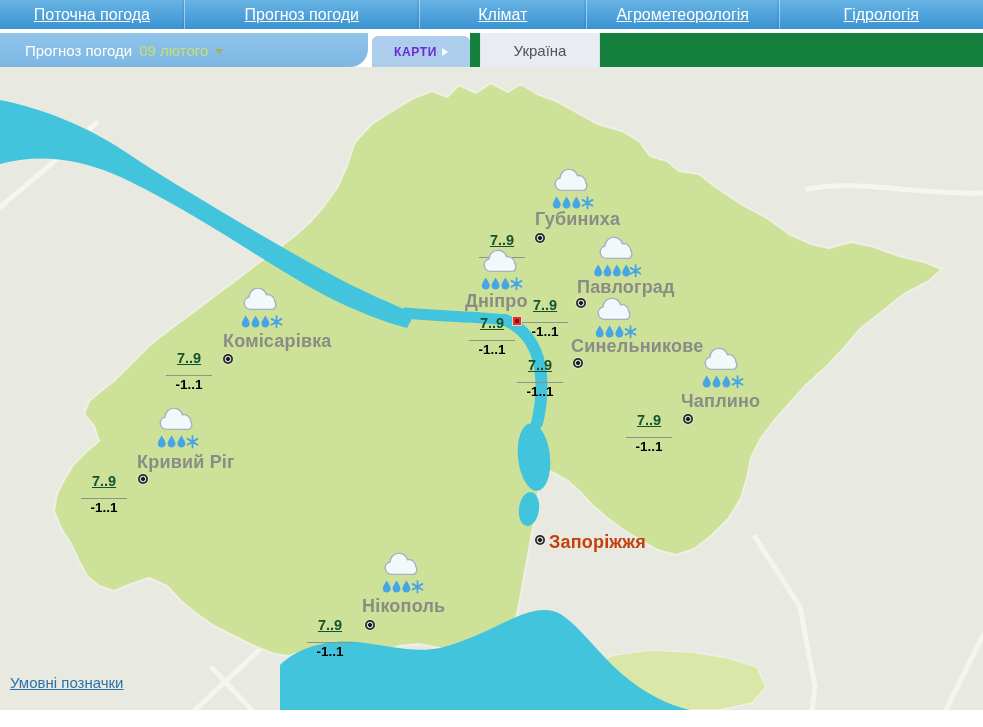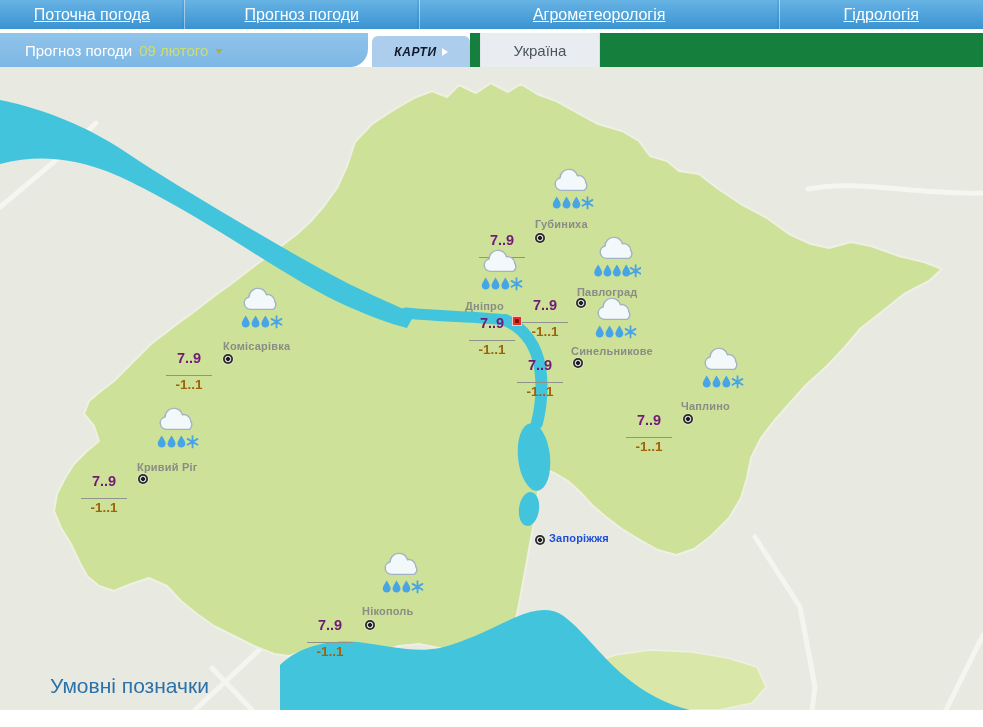--- a/index.html
+++ b/index.html
@@ -16,62 +16,63 @@
 
   
   .subnav{position:relative;height:34px;background:#fff;}
   .fc-tab{position:absolute;left:0;top:0;width:368px;height:34px;box-sizing:border-box;
     background:linear-gradient(#90c4ea,#7cb7e4);border-radius:0 0 18px 0;color:#fff;font-size:15px;
     display:flex;align-items:center;padding-left:25px;gap:7px;}
   .fc-date{color:#cedd6d;}
   .caret{width:0;height:0;border-left:4px solid transparent;border-right:4px solid transparent;
     border-top:5px solid #aab04e;margin-top:3px;}
   .maps-btn{position:absolute;left:372px;top:3px;width:98px;height:31px;background:#accdeb;
-    border-radius:6px 6px 0 0;color:#0f172a;font-size:12px;font-weight:bold;letter-spacing:.6px;
-    display:flex;align-items:center;justify-content:center;gap:5px;cursor:pointer;font-style:italic;}
+    border-radius:6px 6px 0 0;color:#6d28d9;font-size:12px;font-weight:bold;letter-spacing:.6px;
+    display:flex;align-items:center;justify-content:center;gap:5px;cursor:pointer;}
   .maps-arrow{width:0;height:0;border-top:4px solid transparent;border-bottom:4px solid transparent;
     border-left:6px solid #fff;}
   .region-strip{position:absolute;left:470px;right:0;top:0;height:34px;background:#15803d;display:flex;}
   .ua-tab{margin-left:10px;width:118px;background:#e9edf1;border-left:1px solid #e0e5ea;
     border-right:1px solid #d8dee4;color:#4c555d;font-size:15px;display:flex;align-items:center;
     justify-content:center;cursor:pointer;}
 
   
   .map{position:relative;width:983px;height:643px;background:#e8e9e1;overflow:hidden;}
   .map svg.base{position:absolute;left:0;top:0;}
   .footer-space{height:17px;background:#fff;}
 
   .city{position:absolute;width:0;height:0;}
-  .city .label{position:absolute;white-space:nowrap;font-size:11px;font-weight:700;
+  .city .label{position:absolute;white-space:nowrap;font-size:18px;font-weight:700;
     letter-spacing:.2px;color:#8a8c85;cursor:pointer;}
-  .city.muted .label{color:#1d4ed8;}
+  .city.muted .label{color:#c2410c;}
   .temps{position:absolute;width:46px;text-align:center;line-height:1.15;}
-  .temps .hi{font-size:14.5px;font-weight:700;color:#701a75;border-bottom:1px solid #90928b;padding-bottom:8px;}
-  .temps .lo{font-size:13.5px;font-weight:700;color:#a16207;padding-top:1px;}
+  .temps .hi{font-size:14.5px;font-weight:700;color:#14532d;border-bottom:1px solid #90928b;padding-bottom:8px;text-decoration:underline;}
+  .temps .lo{font-size:13.5px;font-weight:700;color:#000000;padding-top:1px;}
   .marker{position:absolute;left:0;top:0;transform:translate(-50%,-50%);box-sizing:border-box;cursor:pointer;}
   .marker.dot{width:10px;height:10px;border-radius:50%;
     background:radial-gradient(circle,#1e1e1e 0 1.8px,#cfcfcf 2.2px 3.2px,#2b2b2b 3.6px);
     box-shadow:0 0 0 1px rgba(255,255,255,.35);}
   .marker.sq{width:10px;height:10px;border:1px solid #f3cdc4;
     background:radial-gradient(circle,#7e120c 0 2px,#e23126 2.4px);}
   .wicon{position:absolute;width:50px;height:44px;}
 
   .cl{fill:#f3f8fb;stroke:#a2b4c2;stroke-width:1.6;stroke-linejoin:round;}
   .dr{fill:#47a5e5;}
   .fl{stroke:#47a5e5;stroke-width:2;stroke-linecap:round;fill:none;}
 
-  .legend{position:absolute;left:10px;top:607px;font-size:21px;color:#2c72a8;
-    cursor:pointer;margin-left:40px;}
+  .legend{position:absolute;left:10px;top:607px;font-size:15px;color:#2c72a8;
+    text-decoration:underline;cursor:pointer;}
 </style>
 </head>
 <body>
 
 <div class="topnav">
   <div class="tab t1">Поточна погода</div>
   <div class="tab t2">Прогноз погоди</div>
+  <div class="tab t3">Клімат</div>
   <div class="tab t5">Агрометеорологія</div>
   <div class="tab t4">Гідрологія</div>
 </div>
 
 <div class="gap"></div>
 
 <div class="subnav">
   <div class="fc-tab">
     <span>Прогноз погоди</span>
     <span class="fc-date">09 лютого</span>

